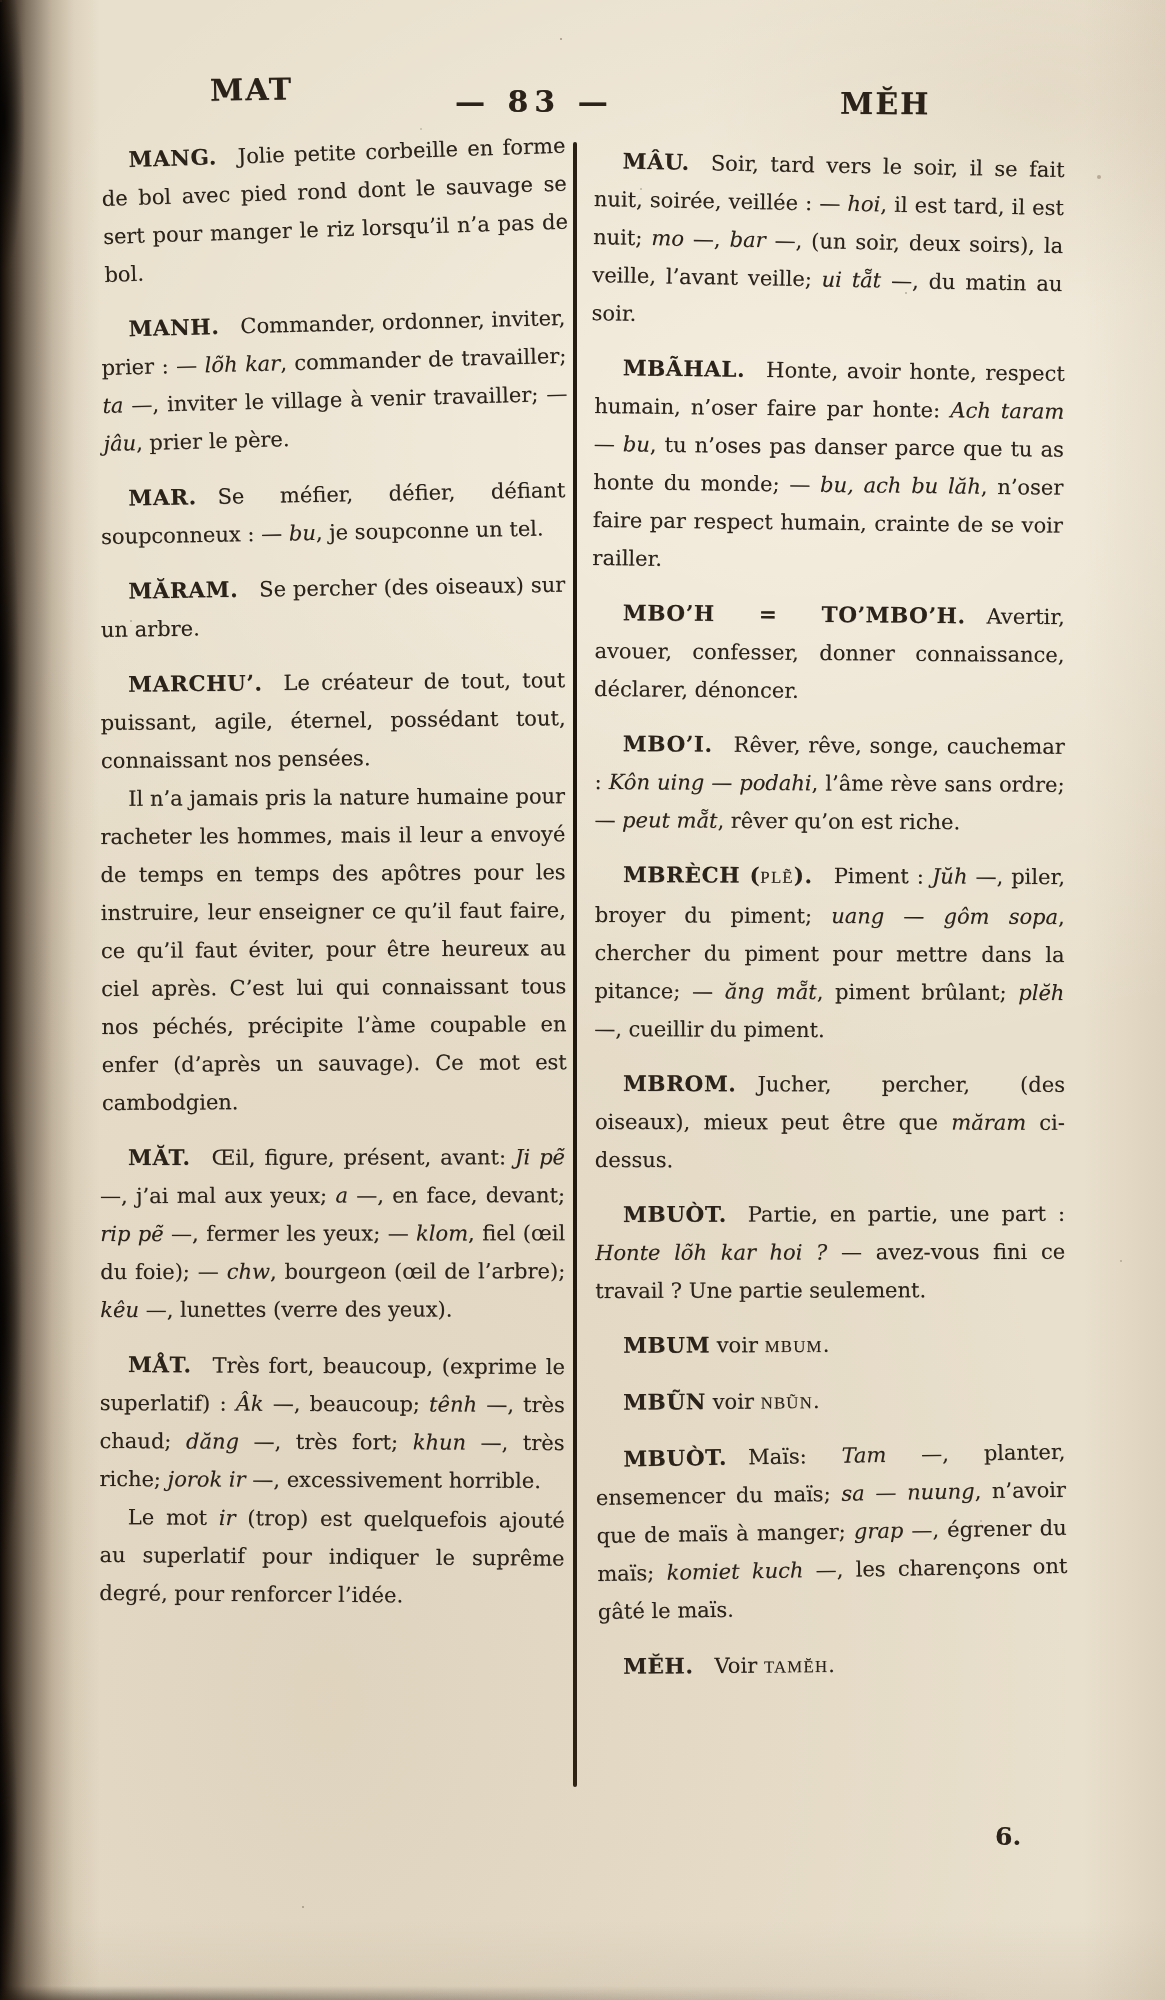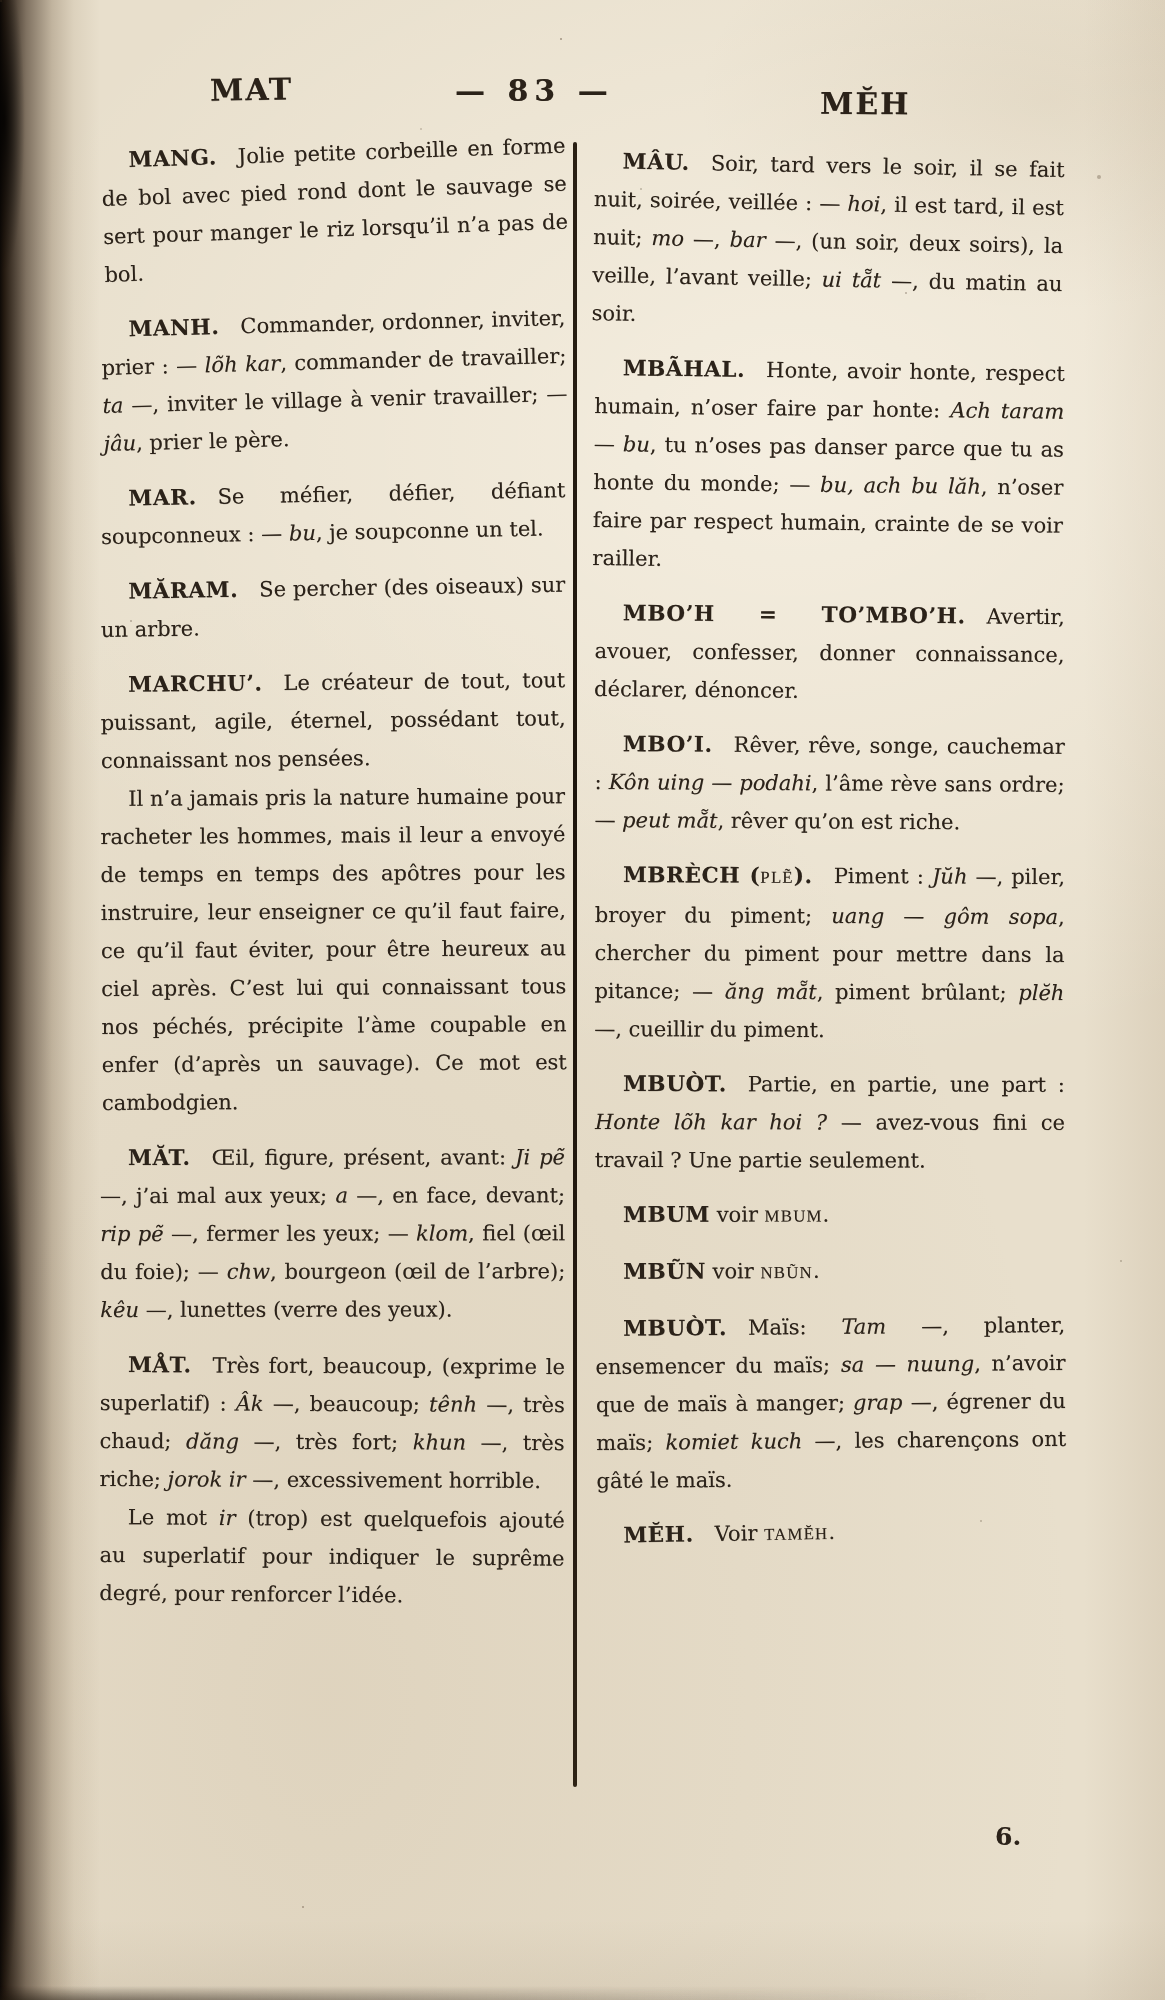--- a/index.html
+++ b/index.html
@@ -33,22 +33,22 @@
     background:rgba(60,45,30,.5);pointer-events:none;
     box-shadow:560px 38px 0 rgba(70,52,34,.45), 905px 292px 0 rgba(70,52,34,.35),
       1098px 176px 0 1px rgba(70,52,34,.3), 302px 1906px 0 rgba(70,52,34,.4),
       860px 110px 0 rgba(70,52,34,.3), 130px 620px 0 rgba(70,52,34,.35),
       640px 188px 0 rgba(70,52,34,.3), 980px 1520px 0 rgba(70,52,34,.3),
       420px 128px 0 rgba(70,52,34,.25), 1120px 1260px 0 rgba(70,52,34,.3);}
   .running-head{position:absolute;left:0;top:0;width:100%;height:130px;
     font-weight:700;font-size:30px;letter-spacing:2px;}
   .rh{position:absolute;text-shadow:.3px .3px 0 rgba(43,35,27,.4);}
   .rh-left{left:210px;top:72px;transform:rotate(-1.2deg);}
-  .rh-center{left:455px;top:73px;letter-spacing:6px;}
-  .rh-right{left:820px;top:86px;transform:rotate(.4deg);}
+  .rh-center{left:455px;top:84px;letter-spacing:6px;}
+  .rh-right{left:840px;top:86px;transform:rotate(.4deg);}
   .columns{position:absolute;left:100px;top:142px;display:flex;align-items:flex-start;}
   .col{display:block;}
   .col-left{width:465px;}
   .col-right{width:470px;}
   .rule{width:4px;height:1645px;margin:0 18px 0 8px;flex:none;
     background:linear-gradient(180deg,#2a2014 0%,#1d150c 40%,#241a10 75%,#2e2315 100%);
     border-radius:2px;}
   .entry{
     margin:0 0 17px 0;text-align:justify;text-indent:28px;
     font-size:21px;line-height:38px;
@@ -111,20 +111,21 @@
         <p class="entry"><span class="seg-head">MÅT.</span><span class="seg-n"> Très fort, beaucoup, (exprime le superlatif) : </span><span class="seg-i">Âk</span><span class="seg-n"> —, beaucoup; </span><span class="seg-i">tênh</span><span class="seg-n"> —, très chaud; </span><span class="seg-i">dăng</span><span class="seg-n"> —, très fort; </span><span class="seg-i">khun</span><span class="seg-n"> —, très riche; </span><span class="seg-i">jorok ir</span><span class="seg-n"> —, excessivement horrible.</span></p>
         <p class="entry tight"><span class="seg-n">Le mot </span><span class="seg-i">ir</span><span class="seg-n"> (trop) est quelquefois ajouté au superlatif pour indiquer le suprême degré, pour renforcer l’idée.</span></p>
       </div>
     <div class="rule"></div>
     <div class="col col-right">
         <p class="entry"><span class="seg-head">MÂU.</span><span class="seg-n"> Soir, tard vers le soir, il se fait nuit, soirée, veillée : — </span><span class="seg-i">hoi</span><span class="seg-n">, il est tard, il est nuit; </span><span class="seg-i">mo</span><span class="seg-n"> —, </span><span class="seg-i">bar</span><span class="seg-n"> —, (un soir, deux soirs), la veille, l’avant veille; </span><span class="seg-i">ui tẵt</span><span class="seg-n"> —, du matin au soir.</span></p>
         <p class="entry"><span class="seg-head">MBÃHAL.</span><span class="seg-n"> Honte, avoir honte, respect humain, n’oser faire par honte: </span><span class="seg-i">Ach taram — bu</span><span class="seg-n">, tu n’oses pas danser parce que tu as honte du monde; — </span><span class="seg-i">bu, ach bu lăh</span><span class="seg-n">, n’oser faire par respect humain, crainte de se voir railler.</span></p>
         <p class="entry"><span class="seg-head">MBO’H = TO’MBO’H.</span><span class="seg-n"> Avertir, avouer, confesser, donner connaissance, déclarer, dénoncer.</span></p>
         <p class="entry"><span class="seg-head">MBO’I.</span><span class="seg-n"> Rêver, rêve, songe, cauchemar : </span><span class="seg-i">Kôn uing — podahi</span><span class="seg-n">, l’âme rève sans ordre; — </span><span class="seg-i">peut mẵt</span><span class="seg-n">, rêver qu’on est riche.</span></p>
         <p class="entry"><span class="seg-head">MBRÈCH (</span><span class="seg-sc">PLẼ</span><span class="seg-head">).</span><span class="seg-n"> Piment : </span><span class="seg-i">Jŭh</span><span class="seg-n"> —, piler, broyer du piment; </span><span class="seg-i">uang — gôm sopa</span><span class="seg-n">, chercher du piment pour mettre dans la pitance; — </span><span class="seg-i">ăng mẵt</span><span class="seg-n">, piment brûlant; </span><span class="seg-i">plĕh</span><span class="seg-n"> —, cueillir du piment.</span></p>
+        <p class="entry"><span class="seg-head">MBROM.</span><span class="seg-n"> Jucher, percher, (des oiseaux), mieux peut être que </span><span class="seg-i">măram</span><span class="seg-n"> ci-dessus.</span></p>
         <p class="entry"><span class="seg-head">MBUÒT.</span><span class="seg-n"> Partie, en partie, une part : </span><span class="seg-i">Honte lõh kar hoi ?</span><span class="seg-n"> — avez-vous fini ce travail ? Une partie seulement.</span></p>
         <p class="entry"><span class="seg-head">MBUM</span><span class="seg-n"> voir </span><span class="seg-sc">MBUM</span><span class="seg-n">.</span></p>
         <p class="entry"><span class="seg-head">MBŨN</span><span class="seg-n"> voir </span><span class="seg-sc">NBŨN</span><span class="seg-n">.</span></p>
         <p class="entry"><span class="seg-head">MBUÒT.</span><span class="seg-n"> Maïs: </span><span class="seg-i">Tam</span><span class="seg-n"> —, planter, ensemencer du maïs; </span><span class="seg-i">sa — nuung</span><span class="seg-n">, n’avoir que de maïs à manger; </span><span class="seg-i">grap</span><span class="seg-n"> —, égrener du maïs; </span><span class="seg-i">komiet kuch</span><span class="seg-n"> —, les charençons ont gâté le maïs.</span></p>
         <p class="entry"><span class="seg-head">MĔH.</span><span class="seg-n"> Voir </span><span class="seg-sc">TAMĔH</span><span class="seg-n">.</span></p>
       </div>
   </div>
 
   <div class="signature">6.</div>
   <div class="bottom-shadow"></div>

